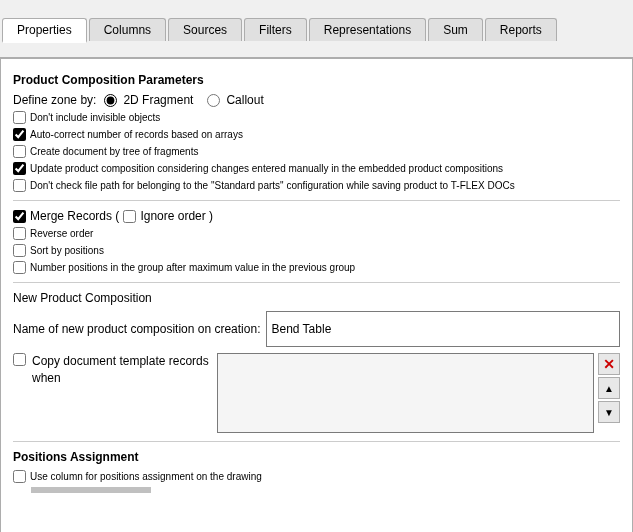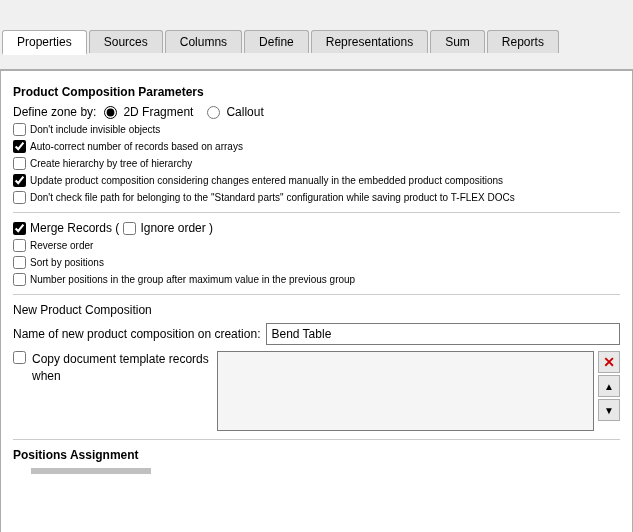--- a/index.html
+++ b/index.html
@@ -10,21 +10,20 @@
       color: #000;
       width: 633px;
       height: 532px;
       overflow: hidden;
     }
     .tab-bar {
       display: flex;
       background: #f0f0f0;
       border-bottom: 2px solid #adadad;
       padding: 16px 2px;
-      margin-top: 12px;
     }
     .tab {
       padding: 4px 14px;
       border: 1px solid #adadad;
       border-bottom: none;
       background: #e0e0e0;
       cursor: pointer;
       margin-right: 2px;
       margin-top: 2px;
       border-radius: 3px 3px 0 0;
@@ -115,21 +114,21 @@
       align-items: center;
       margin-bottom: 6px;
     }
     .name-row label {
       font-size: 12px;
       margin-right: 6px;
       white-space: nowrap;
     }
     .name-input {
       flex: 1;
-      height: 22px;
+      height: 36px;
       border: 1px solid #7a7a7a;
       font-size: 12px;
       padding: 2px 4px;
       outline: none;
     }
     .copy-area {
       display: flex;
       gap: 4px;
       margin-bottom: 6px;
     }
@@ -182,23 +181,23 @@
       background: #c0c0c0;
       margin-top: 4px;
       margin-left: 18px;
     }
   </style>
 </head>
 <body>
 
 <div class="tab-bar">
   <div class="tab active">Properties</div>
+  <div class="tab">Columns</div>
   <div class="tab">Sources</div>
-  <div class="tab">Columns</div>
-  <div class="tab">Define</div>
+  <div class="tab">Filters</div>
   <div class="tab">Representations</div>
   <div class="tab">Sum</div>
   <div class="tab">Reports</div>
 </div>
 
 <div class="content">
 
   <div class="section-title">Product Composition Parameters</div>
 
   <div class="define-zone-row">
@@ -218,21 +217,21 @@
   <div class="row">
     <input type="checkbox" id="invisible" style="">
     <label for="invisible">Don't include invisible objects</label>
   </div>
   <div class="row">
     <input type="checkbox" id="autocorrect" checked="" style="">
     <label for="autocorrect">Auto-correct number of records based on arrays</label>
   </div>
   <div class="row">
     <input type="checkbox" id="hierarchy" style="">
-    <label for="hierarchy">Create hierarchy by tree of hierarchy</label>
+    <label for="hierarchy">Create document by tree of fragments</label>
   </div>
   <div class="row">
     <input type="checkbox" id="update" checked="" style="">
     <label for="update">Update product composition considering changes entered manually in the embedded product compositions</label>
   </div>
   <div class="row">
     <input type="checkbox" id="filepath" style="">
     <label for="filepath">Don't check file path for belonging to the "Standard parts" configuration while saving product to T-FLEX DOCs</label>
   </div>
 
@@ -280,16 +279,20 @@
       <button class="copy-btn" style="color:#c00; font-weight:bold;">✕</button>
       <button class="copy-btn" style="font-size:10px;">▲</button>
       <button class="copy-btn" style="font-size:10px;">▼</button>
     </div>
   </div>
 
   <div class="section-divider"></div>
 
   <div class="positions-section">
     <div class="positions-title">Positions Assignment</div>
+    <div class="row">
+      <input type="checkbox" id="positions" style="">
+      <label for="positions">Use column for positions assignment on the drawing</label>
+    </div>
     <div class="positions-bar"></div>
   </div>
 
 </div>
 
 </body></html>

